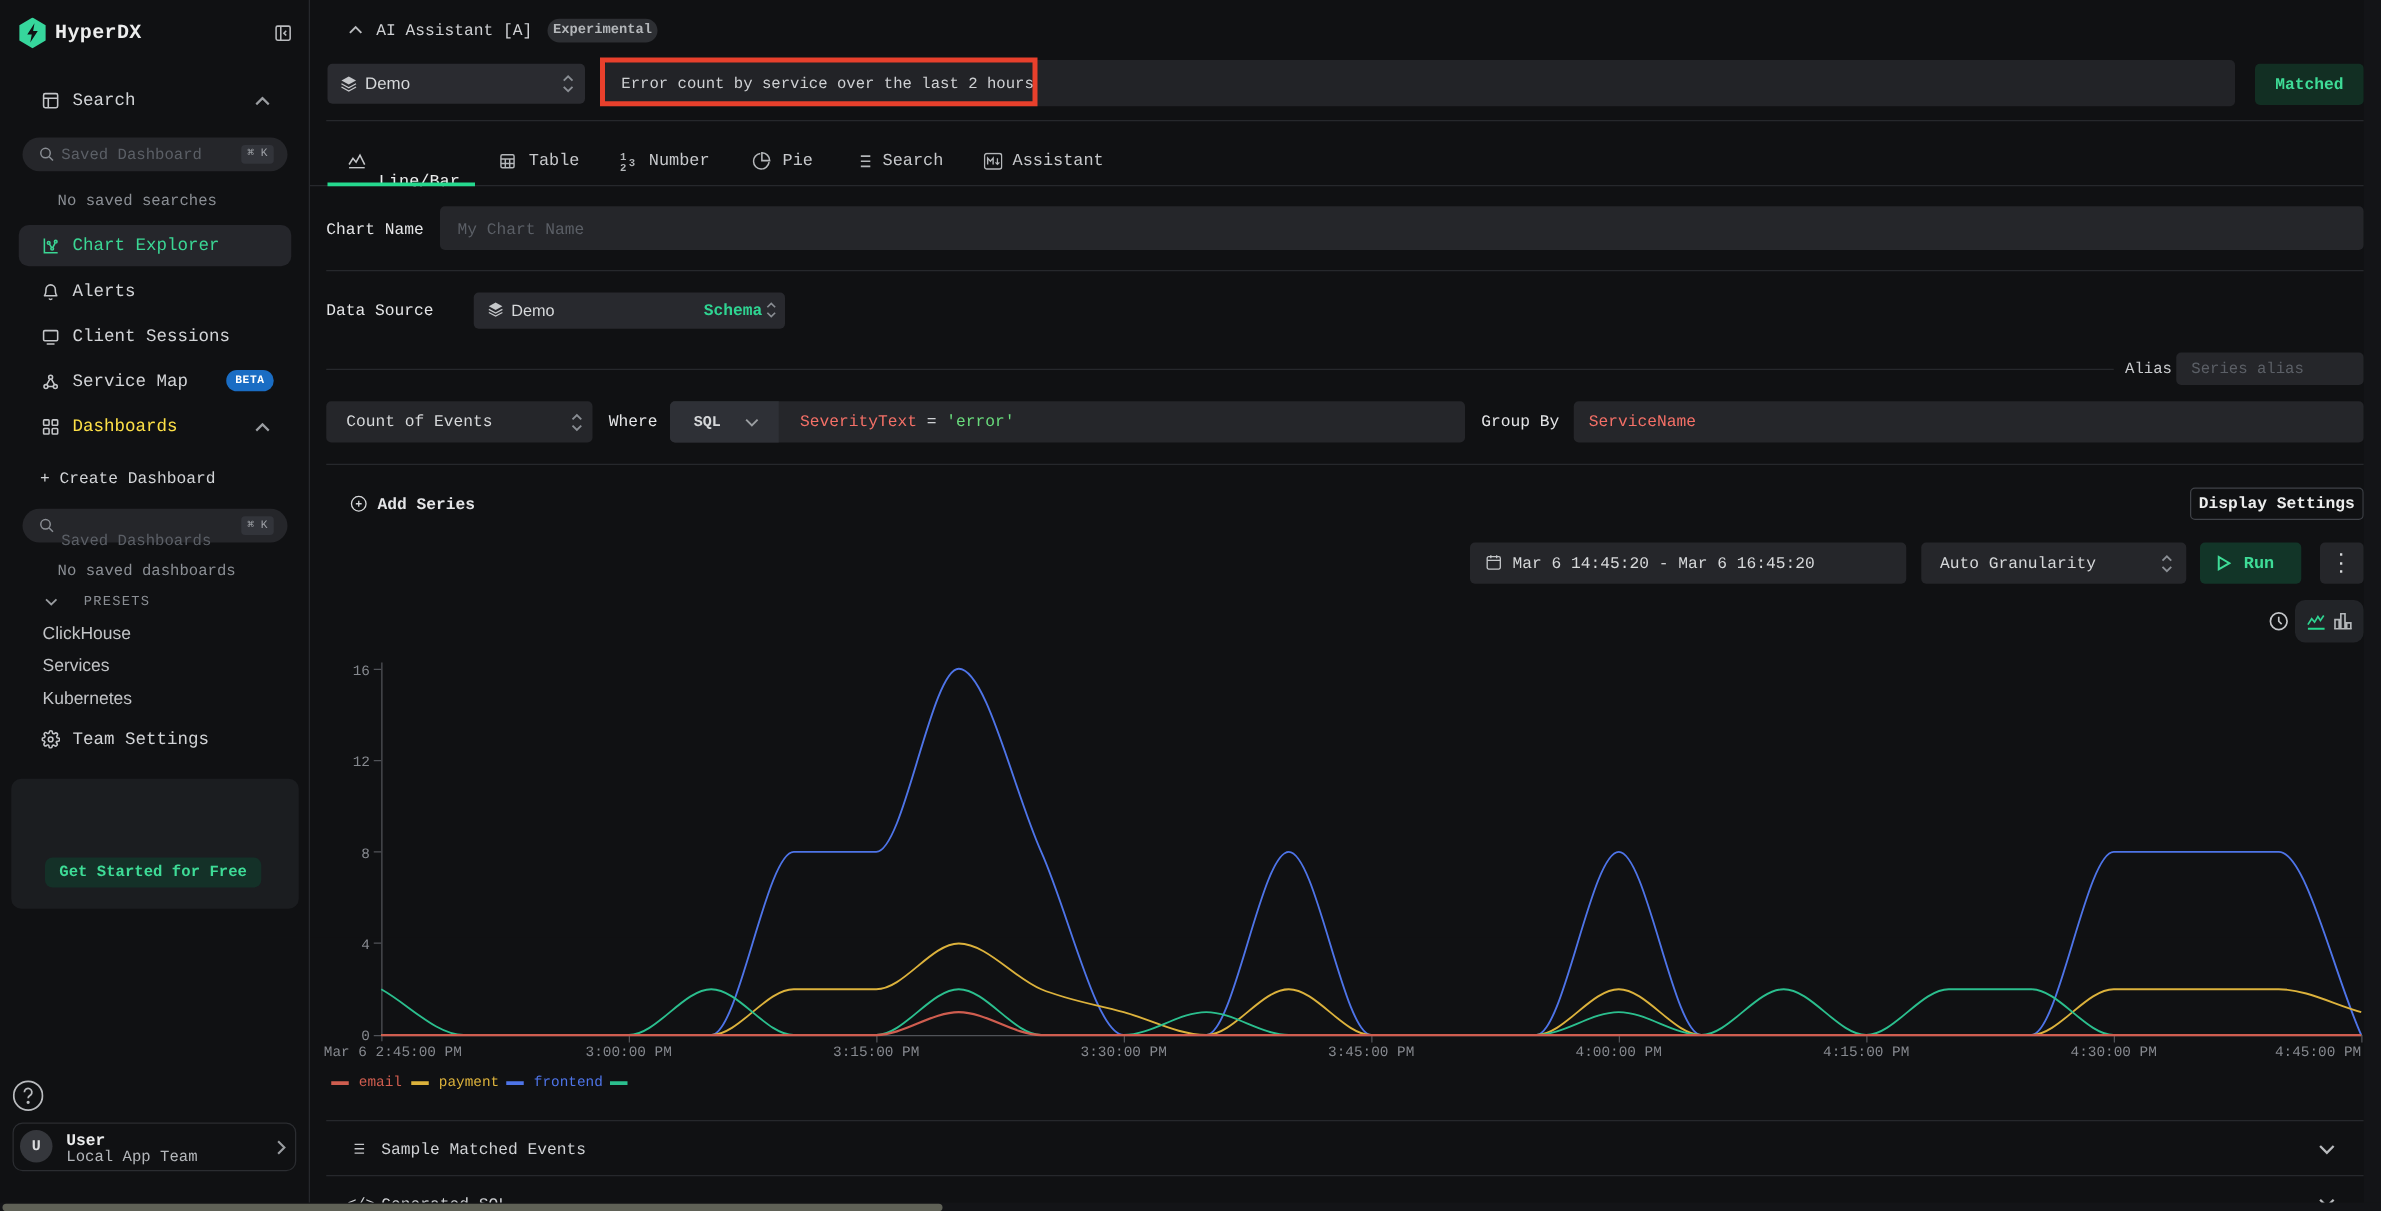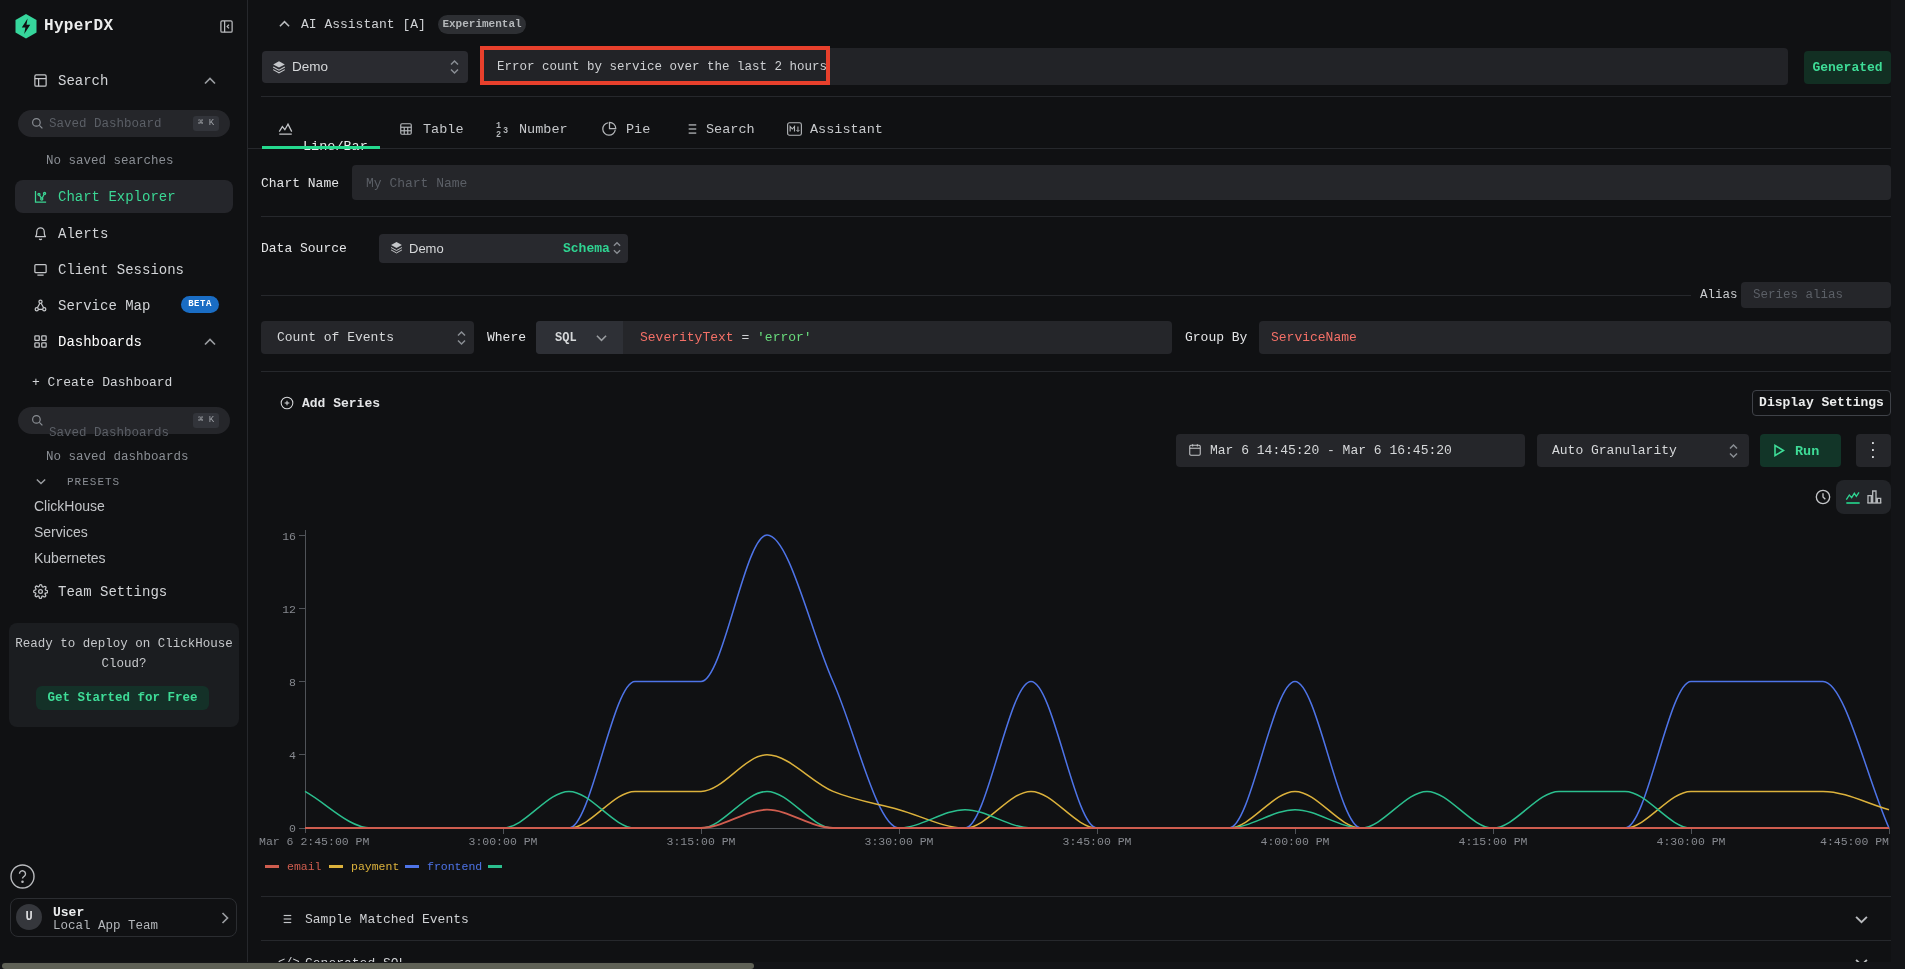--- a/index.html
+++ b/index.html
@@ -79,21 +79,21 @@
       </svg>
   <div class="abs" style="left:58px;top:298px;font-size:14px;color:#d2d4d7;">Service Map</div>
   <div class="abs" style="left:181px;top:296px;width:38px;height:17px;background:#1a6dc4;border-radius:9px;color:#fff;font-size:9px;font-weight:bold;text-align:center;line-height:17px;letter-spacing:0.5px;">BETA</div>
 
   <svg class="abs" style="left:33px;top:334px;" width="15" height="15" viewBox="0 0 24 24" fill="none" stroke="#c4c6c9" stroke-width="2">
         <rect x="3" y="3" width="7" height="7" rx="1"></rect>
         <rect x="14" y="3" width="7" height="7" rx="1"></rect>
         <rect x="3" y="14" width="7" height="7" rx="1"></rect>
         <rect x="14" y="14" width="7" height="7" rx="1"></rect>
       </svg>
-  <div class="abs" style="left:58px;top:334px;font-size:14px;color:#ffffff;">Dashboards</div>
+  <div class="abs" style="left:58px;top:334px;font-size:14px;color:#fde047;">Dashboards</div>
   <svg class="abs" style="left:204px;top:338px;" width="12" height="8" viewBox="0 0 12 8" fill="none" stroke="#9a9da1" stroke-width="1.7">
         <path d="M1 6.5l5-5 5 5"></path>
       </svg>
 
   <div class="abs" style="left:32px;top:375px;font-size:13px;color:#d2d4d7;">+ Create Dashboard</div>
 
   <div class="abs" style="left:18px;top:407px;width:212px;height:27px;background:#25262a;border-radius:14px;"></div>
   <svg class="abs" style="left:31px;top:414px;" width="13" height="13" viewBox="0 0 24 24" fill="none" stroke="#8a8e94" stroke-width="2.2">
         <circle cx="10" cy="10" r="7"></circle>
         <line x1="15.5" y1="15.5" x2="21" y2="21"></line>
@@ -110,21 +110,20 @@
   <div class="abs" style="left:34px;top:524px;font-size:14px;color:#c2c4c7;font-family:'Liberation Sans',sans-serif;">Services</div>
   <div class="abs" style="left:34px;top:550px;font-size:14px;color:#c2c4c7;font-family:'Liberation Sans',sans-serif;">Kubernetes</div>
 
   <svg class="abs" style="left:33px;top:584px;" width="15" height="15" viewBox="0 0 24 24" fill="none" stroke="#c4c6c9" stroke-width="2">
         <circle cx="12" cy="12" r="3"></circle>
         <path d="M19.4 15a1.7 1.7 0 00.3 1.9l.1.1a2 2 0 11-2.9 2.9l-.1-.1a1.7 1.7 0 00-1.9-.3 1.7 1.7 0 00-1 1.5V21a2 2 0 11-4 0v-.2a1.7 1.7 0 00-1-1.5 1.7 1.7 0 00-1.9.3l-.1.1a2 2 0 11-2.9-2.9l.1-.1a1.7 1.7 0 00.3-1.9 1.7 1.7 0 00-1.5-1H3a2 2 0 110-4h.2a1.7 1.7 0 001.5-1 1.7 1.7 0 00-.3-1.9l-.1-.1a2 2 0 112.9-2.9l.1.1a1.7 1.7 0 001.9.3h.1a1.7 1.7 0 001-1.5V3a2 2 0 114 0v.2a1.7 1.7 0 001 1.5h.1a1.7 1.7 0 001.9-.3l.1-.1a2 2 0 112.9 2.9l-.1.1a1.7 1.7 0 00-.3 1.9v.1a1.7 1.7 0 001.5 1h.2a2 2 0 110 4h-.2a1.7 1.7 0 00-1.5 1z"></path>
       </svg>
   <div class="abs" style="left:58px;top:584px;font-size:14px;color:#d2d4d7;">Team Settings</div>
 
   <div class="abs" style="left:9px;top:623px;width:230px;height:104px;background:#1b1d20;border-radius:8px;"></div>
-  <div class="abs" style="left:9px;top:634px;width:230px;text-align:center;font-size:12.5px;color:#c6c8cb;line-height:20px;">Ready to deploy on ClickHouse<br>Cloud?</div>
   <div class="abs" style="left:36px;top:686px;width:173px;height:24px;background:#143128;border-radius:6px;color:#3edc97;font-size:12.5px;font-weight:bold;text-align:center;line-height:24px;">Get Started for Free</div>
 
   <svg class="abs" style="left:10px;top:864px;" width="25" height="25" viewBox="0 0 25 25" fill="none" stroke="#b9bbbe" stroke-width="1.4">
         <circle cx="12.5" cy="12.5" r="11.5"></circle>
         <path d="M9.5 9.8a3 3 0 115 2.2c-.8.7-2 1.2-2 2.5"></path>
         <circle cx="12.5" cy="17.8" r="0.6" fill="#b9bbbe"></circle>
       </svg>
 
   <div class="abs" style="left:10px;top:898px;width:227px;height:39px;border:1px solid #2b2d31;border-radius:8px;"></div>
   <div class="abs" style="left:16px;top:904px;width:26px;height:26px;background:#35373c;border-radius:50%;color:#d9dadc;font-size:12px;font-weight:bold;text-align:center;line-height:26px;">U</div>
@@ -148,21 +147,21 @@
     </svg>
 <div class="abs" style="left:292px;top:59px;font-size:13.5px;color:#d6d8da;font-family:'Liberation Sans',sans-serif;">Demo</div>
 <svg class="abs" style="left:449px;top:58px;" width="11" height="18" viewBox="0 0 11 18" fill="none" stroke="#8a8e94" stroke-width="1.5">
       <path d="M2 6.5L5.5 3 9 6.5"></path>
       <path d="M2 11.5L5.5 15 9 11.5"></path>
     </svg>
 
 <div class="abs input" style="left:484px;top:48px;width:1304px;height:37px;background:#222327;"></div>
 <div class="abs" style="left:480px;top:46px;width:350px;height:39px;border:4px solid #e8402c;"></div>
 <div class="abs" style="left:497px;top:60px;font-size:12.5px;color:#ced0d3;">Error count by service over the last 2 hours</div>
-<div class="abs" style="left:1804px;top:51px;width:87px;height:33px;background:#122f23;border-radius:4px;color:#3edc97;font-size:13px;font-weight:bold;text-align:center;line-height:33px;">Generated</div>
+<div class="abs" style="left:1804px;top:51px;width:87px;height:33px;background:#122f23;border-radius:4px;color:#3edc97;font-size:13px;font-weight:bold;text-align:center;line-height:33px;">Matched</div>
 
 <div class="abs" style="left:261px;top:96px;width:1630px;height:1px;background:#26282c;"></div>
 
 <div class="abs" style="left:248px;top:148px;width:1643px;height:1px;background:#26282c;"></div>
 <svg class="abs" style="left:278px;top:122px;" width="15" height="13" viewBox="0 0 24 20" fill="none" stroke="#c4c6c9" stroke-width="2">
       <path d="M2 15l5-8 4 5 5-9 6 12"></path>
       <path d="M2 19h20"></path>
     </svg>
 <div class="abs" style="left:303px;top:122px;font-size:13.5px;color:#eceded;margin-top:17px;">Line/Bar</div>
 <div class="abs" style="left:262px;top:146px;width:118px;height:3px;background:#25d98e;"></div>

